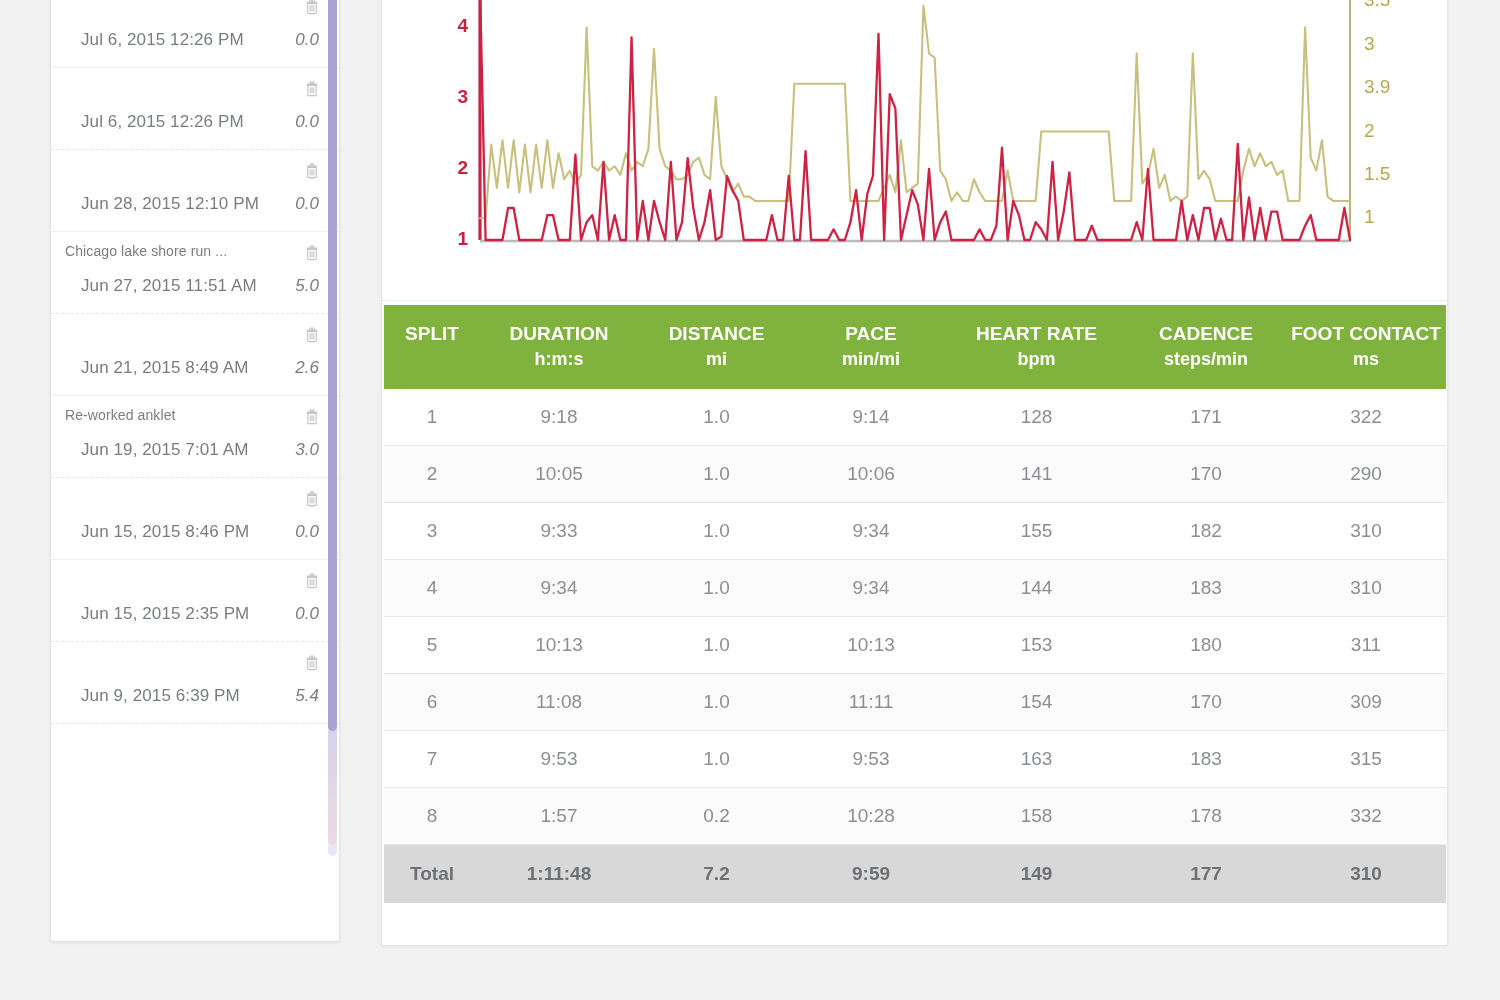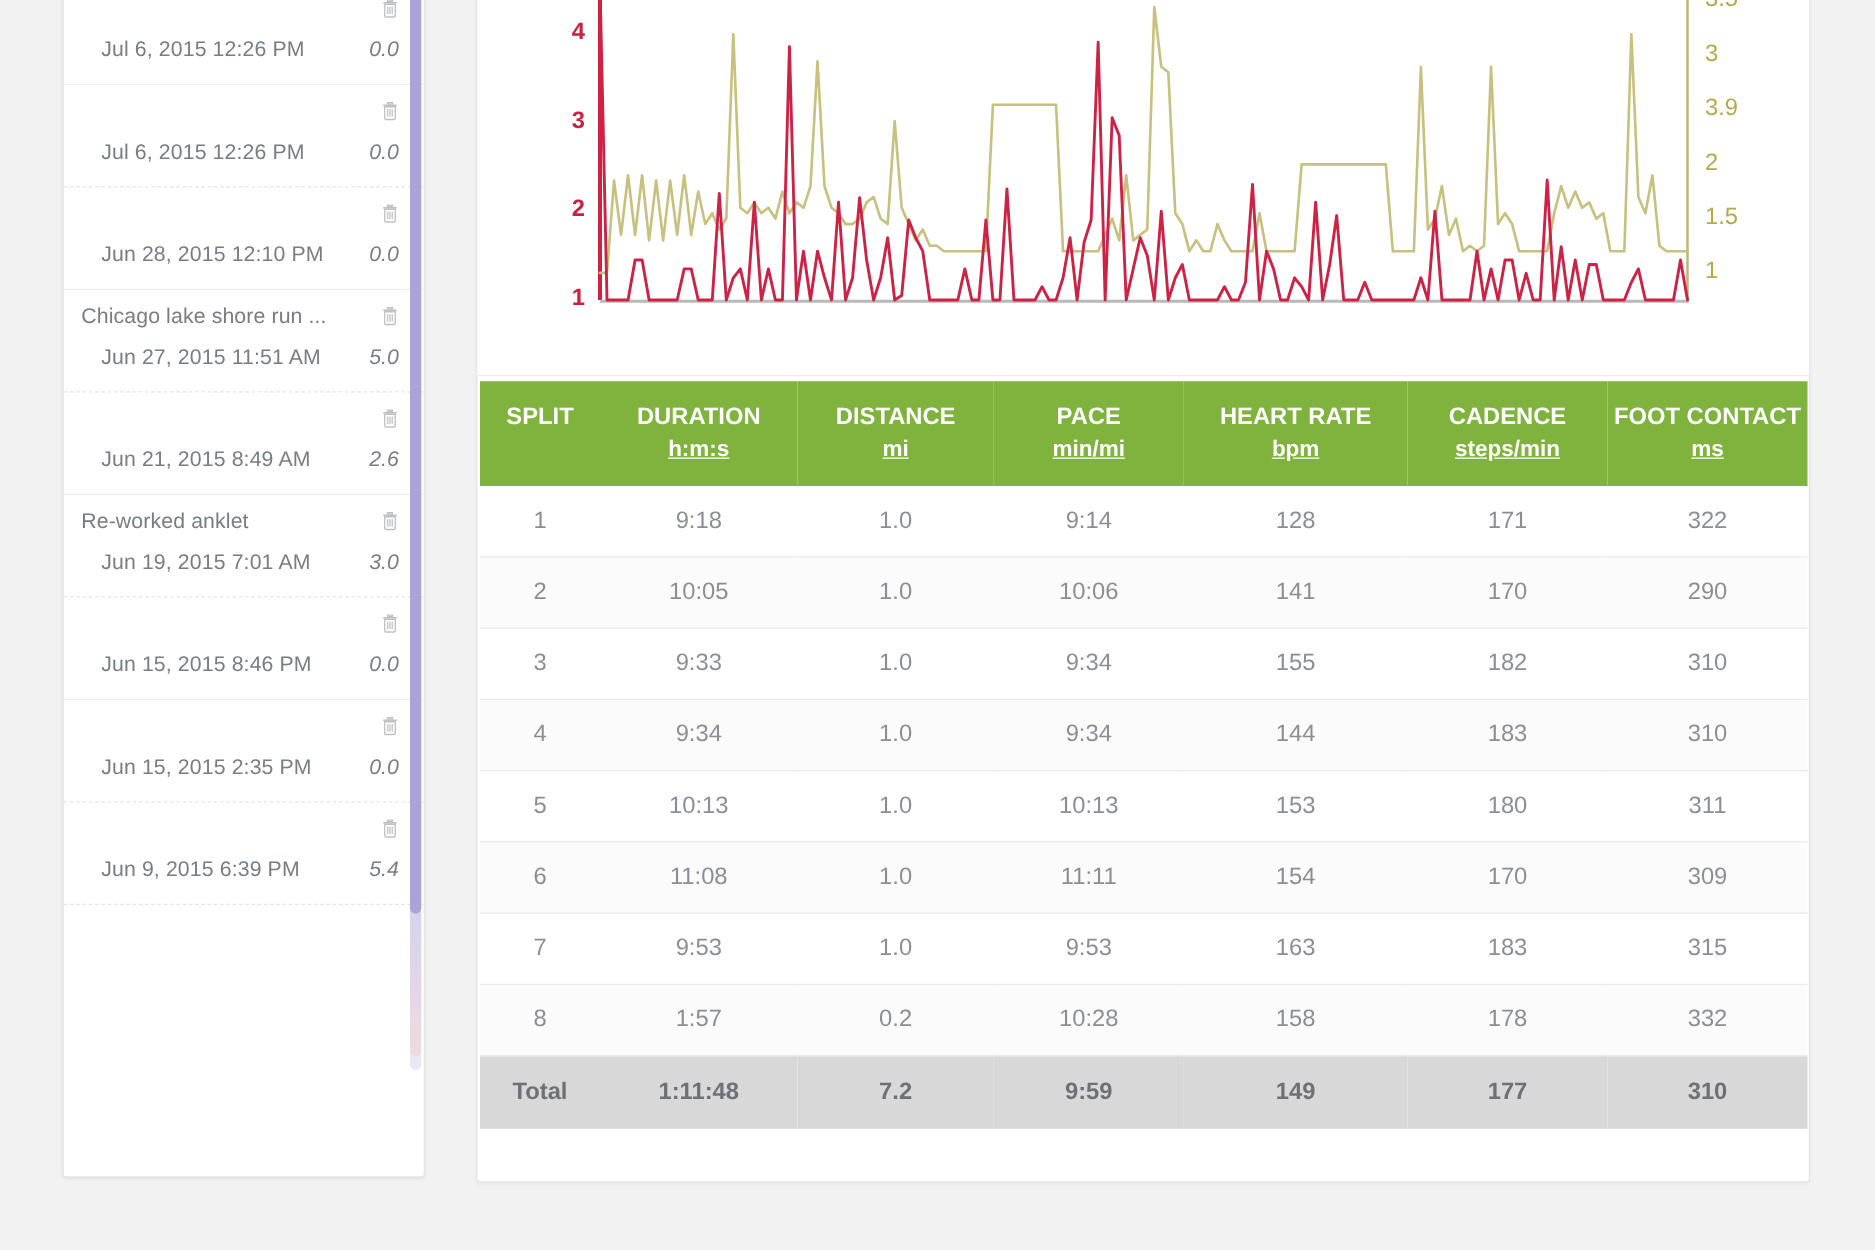--- a/index.html
+++ b/index.html
@@ -24,21 +24,21 @@
   }
   .act-row {
     position: relative;
     padding: 0 14px;
     height: 82px;
     border-bottom: 1px solid #efeff1;
   }
   .act-row.dashed { border-bottom: 1px dashed #e7e7ea; }
   .act-title {
     position: absolute; left: 14px; top: 11px;
-    font-size: 17px; color: #787d82; letter-spacing: .1px;
+    font-size: 14px; color: #787d82; letter-spacing: .1px;
     white-space: nowrap; overflow: hidden;
     max-width: 200px;
   }
   .act-date {
     position: absolute; left: 14px; top: 44px;
     font-size: 17px; color: #787d82; letter-spacing: .1px; white-space: nowrap; margin-left: 16px;
   }
   .act-dist {
     position: absolute; right: 20px; top: 44px;
     font-size: 17px; color: #787d82; font-style: italic;
@@ -109,21 +109,20 @@
     font-weight: 700;
     padding: 16px 0 18px 0;
     line-height: 1.35;
     text-align: center;
     vertical-align: top;
   }
   #splits th .unit {
     display: block;
     font-size: 18px;
     font-weight: 700;
-    text-decoration: underline;
   }
   #splits td {
     font-size: 19px;
     color: #8b8f93;
     text-align: center;
     height: 57px;
     border-bottom: 1px solid #e9e9eb;
     background: #ffffff;
   }
   #splits tbody tr:nth-child(even) td { background: #fbfbfb; }

